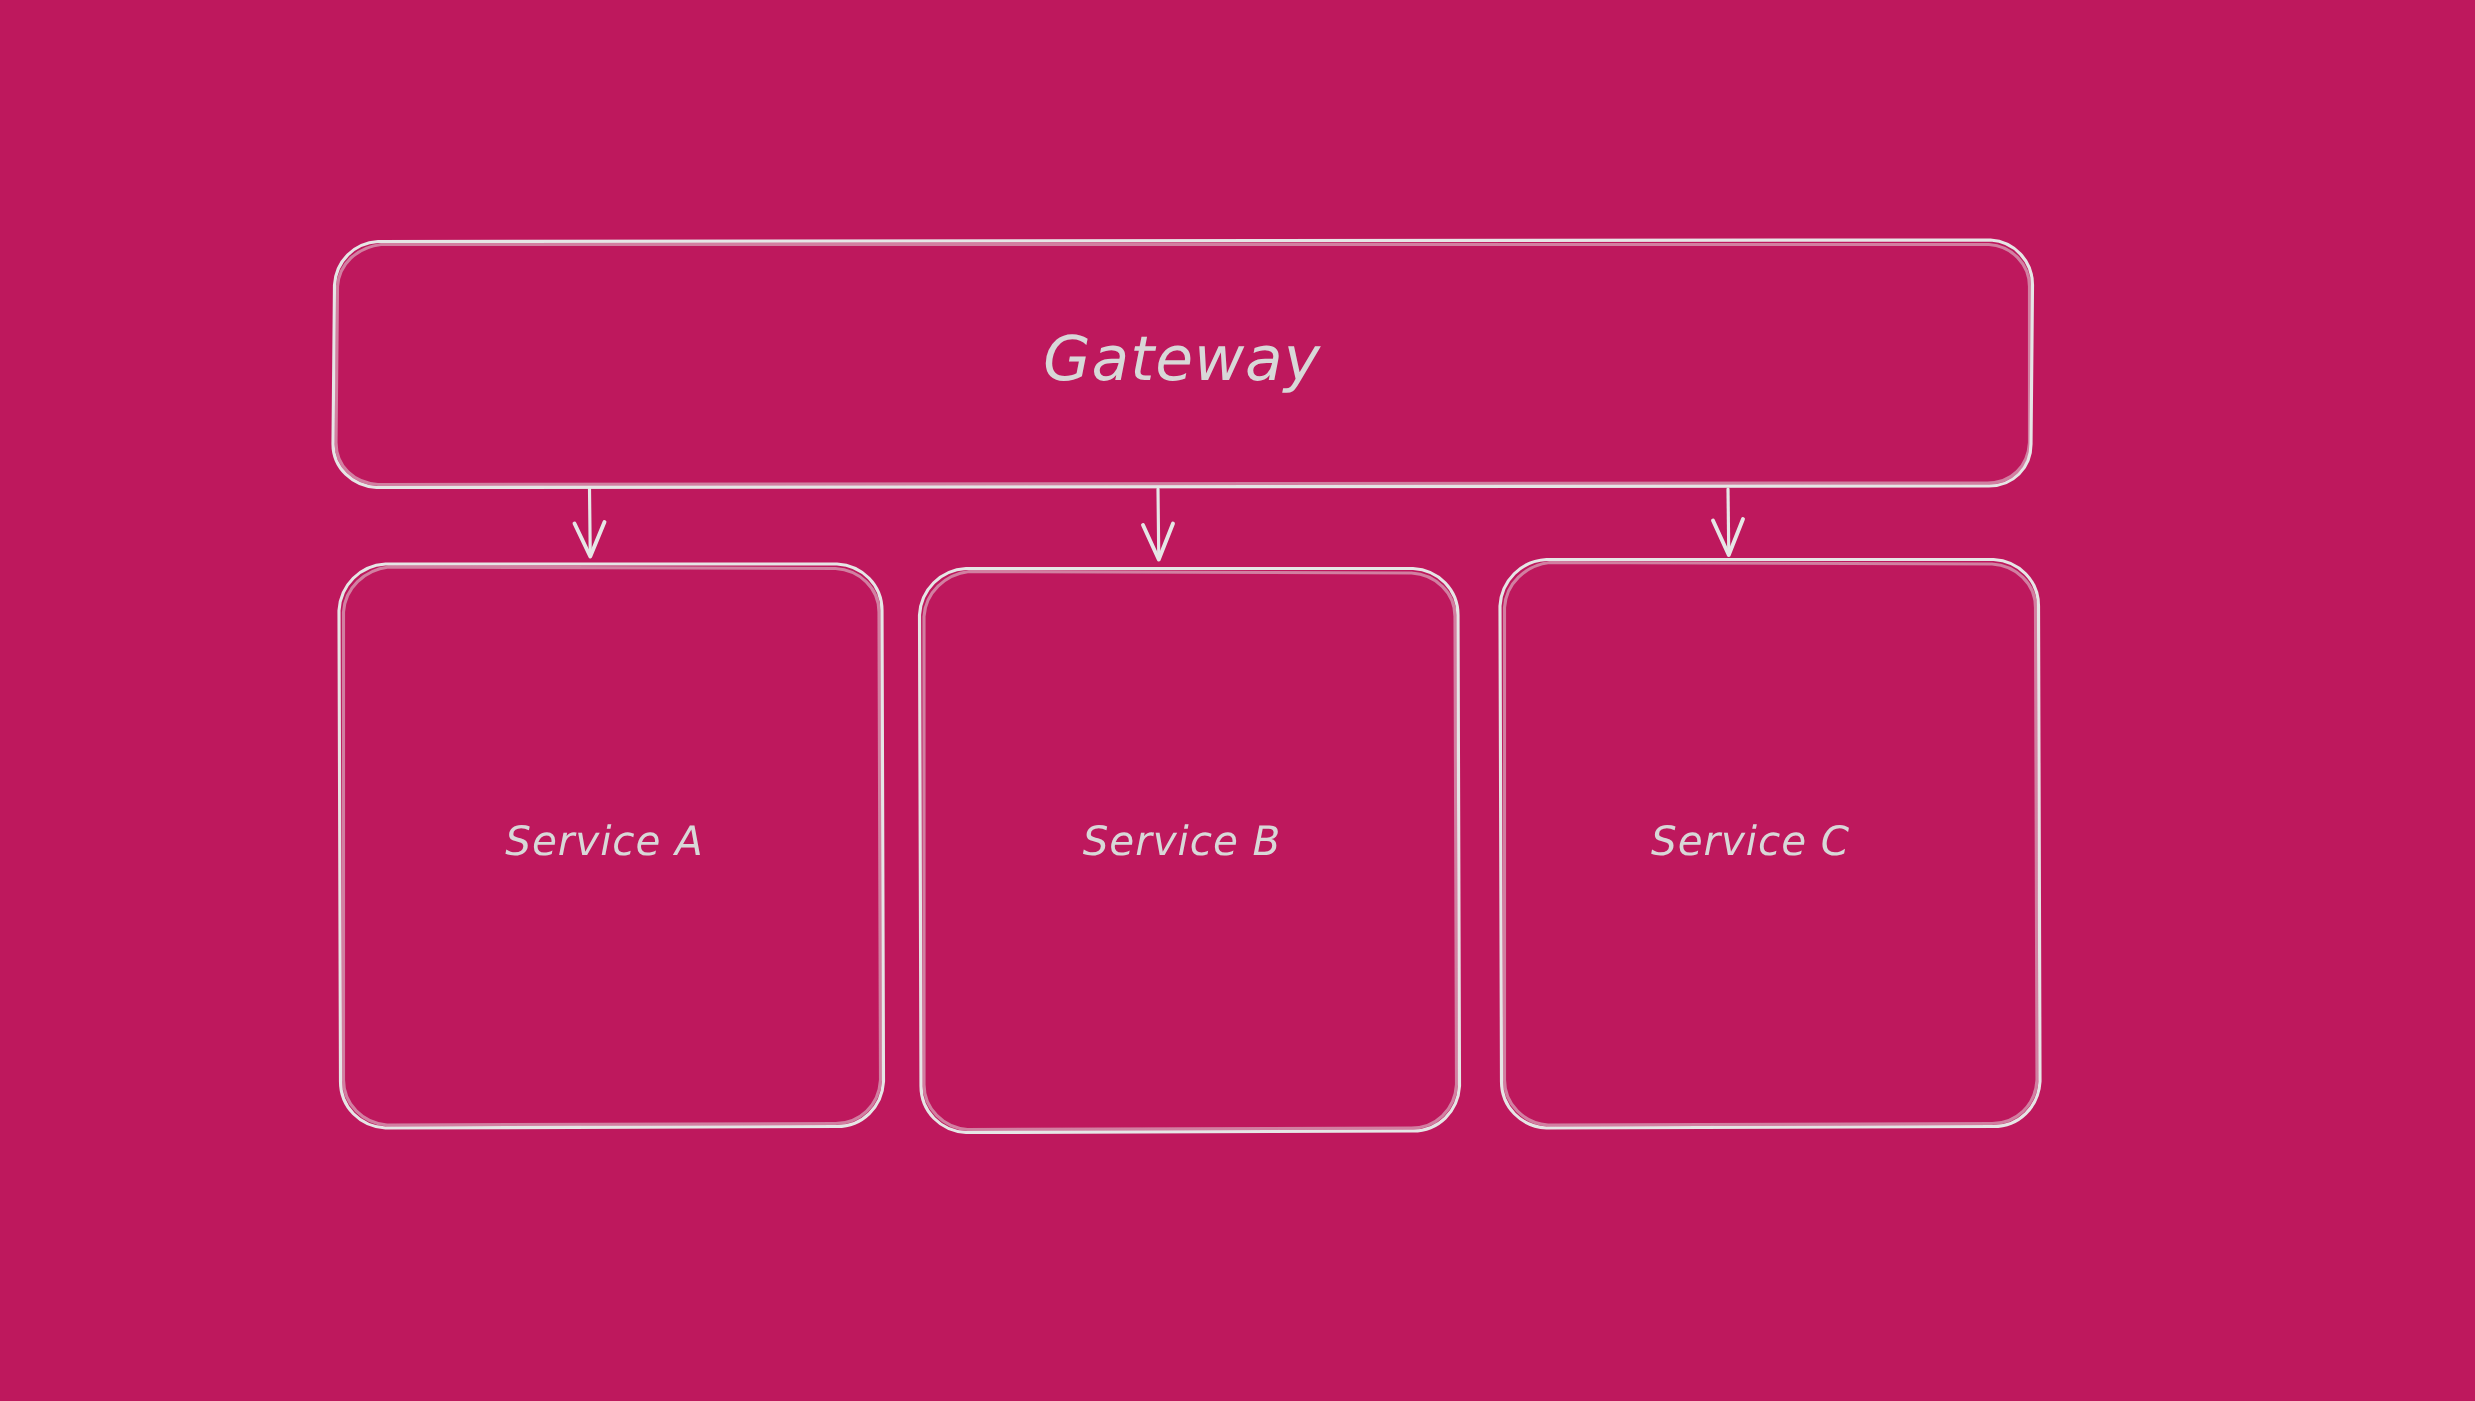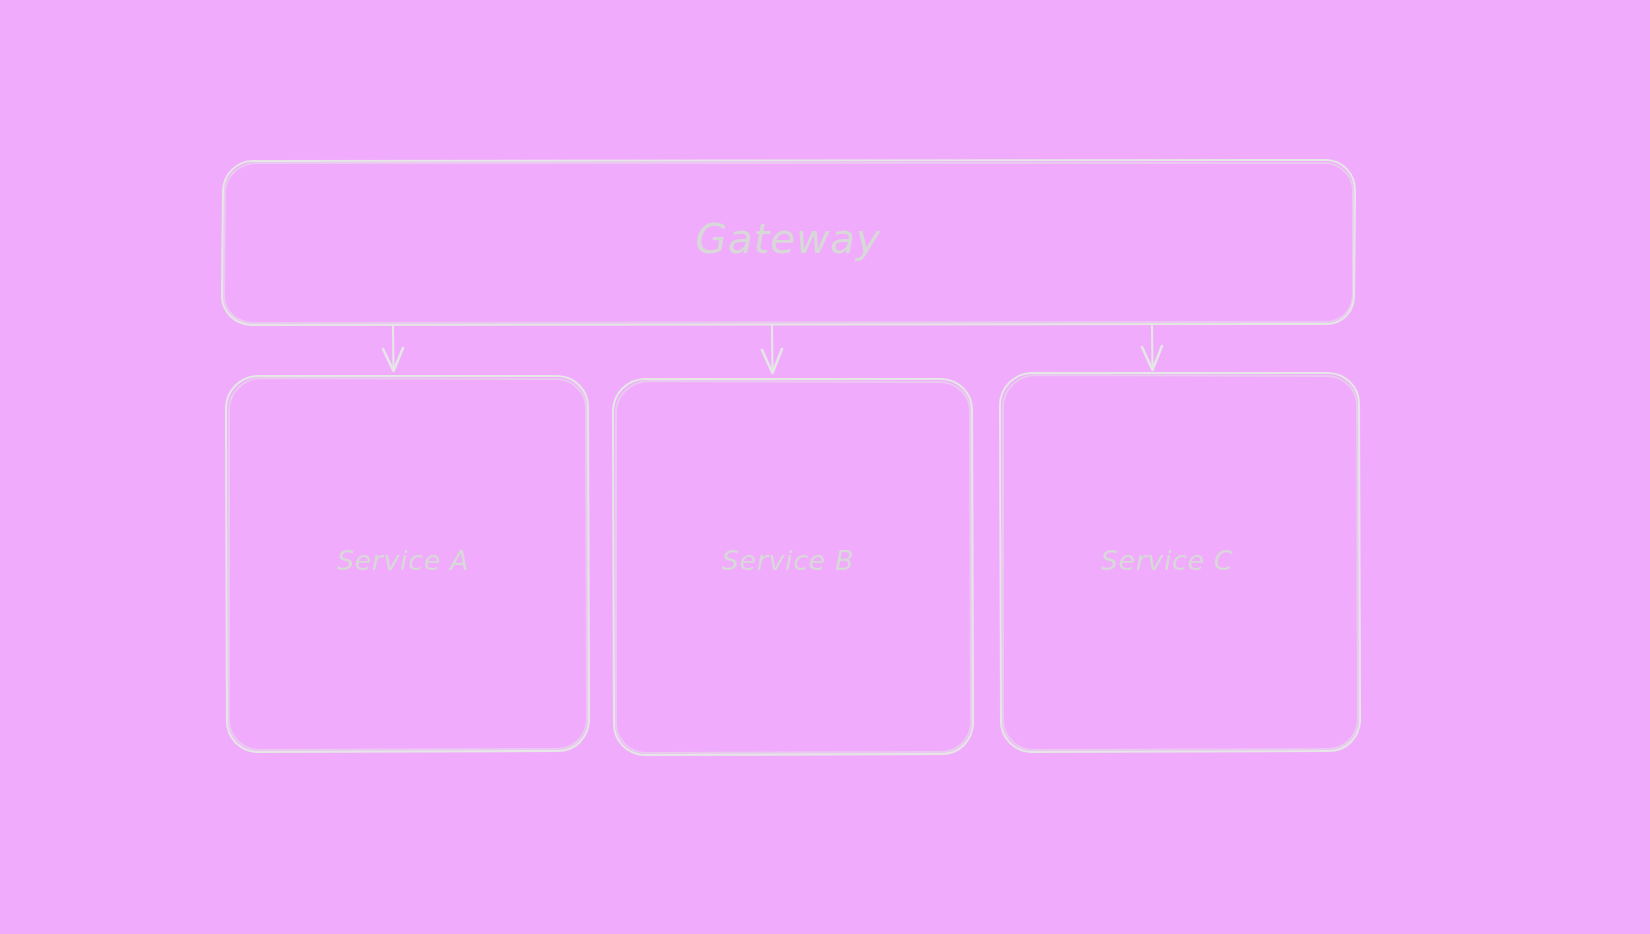--- a/index.html
+++ b/index.html
@@ -57,21 +57,21 @@
     text-anchor: middle;
     dominant-baseline: alphabetic;
     letter-spacing: 0.6px;
   }
   .label-gateway { font-size: 41px; }
   .label-service { font-size: 27px; }
 </style>
 </head>
 <body style="background: rgb(22, 22, 22);">
 
-<div id="canvas" style="background: #f0abfc;">
+<div id="canvas" style="background: #be185d;">
 
   <svg id="diagram-svg" viewBox="0 0 1650 934" xmlns="http://www.w3.org/2000/svg">
 
     <g>
 
       <path class="node-shape" d="M 252 161
                C 236 162 224 174 223 190
                L 222 296
                C 222 312 235 324 251 325
                L 1326 324

